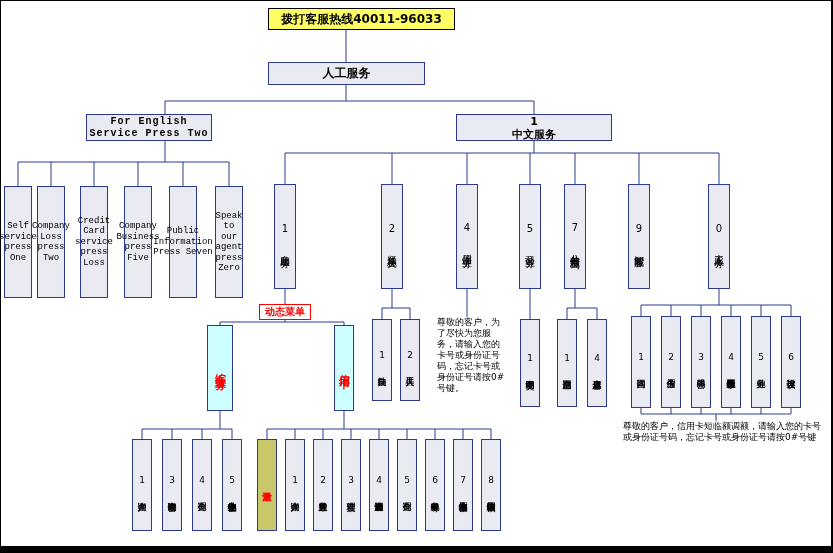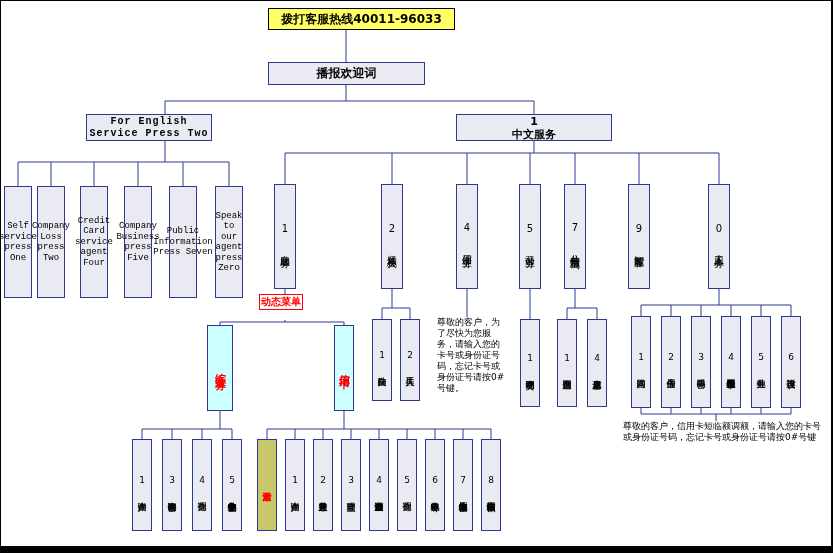--- a/index.html
+++ b/index.html
@@ -31,21 +31,21 @@
   .ebox{ top:185px; width:28px; height:112px;
          font-family:"Liberation Mono","DejaVu Sans Mono",monospace;
          font-size:9px; line-height:10.5px; padding:1px; }
   .e1{left:3px} .e2{left:36px} .e3{left:79px} .e4{left:123px} .e5{left:168px} .e6{left:214px}
 
   
   .vbox{ writing-mode:vertical-lr; text-orientation:upright; }
   .cbox{ top:183px; width:22px; height:105px; font-size:10px; line-height:11px; letter-spacing:1px; }
   .c1{left:273px} .c2{left:380px} .c3{left:455px} .c4{left:518px} .c5{left:563px} .c6{left:627px} .c7{left:707px}
 
-  .dyn-tag{ left:258px; top:293px; width:44px; height:16px; background:#fff;
+  .dyn-tag{ left:258px; top:303px; width:52px; height:16px; background:#fff;
             border:1px solid var(--red,#f00); color:var(--red,#f00);
             font-weight:bold; font-size:10px; }
 
   .cyan{ background:var(--cyan-fill,#ccffff); color:var(--red,#f00); font-weight:bold; }
   .zonghe{ left:206px; top:324px; width:26px; height:86px; font-size:11px; line-height:13px; letter-spacing:2px; }
   .xyk{ left:333px; top:324px; width:20px; height:86px; font-size:11px; line-height:13px; letter-spacing:2px; }
 
   .sbox{ width:20px; font-size:9px; line-height:10px; letter-spacing:0; }
   .jj{ top:318px; height:82px; } .jj1{left:371px} .jj2{left:399px}
   .gs1{ left:519px; top:318px; height:88px; }
@@ -74,28 +74,28 @@
              M466 288 V316
              M529 288 V318
              M574 288 V307 M566 307 H596 M566 307 V318 M596 307 V318
              M718 288 V304 M640 304 H790 M640 304 V315 M670 304 V315 M700 304 V315 M730 304 V315 M760 304 V315 M790 304 V315
              M640 407 V413 M670 407 V413 M700 407 V413 M730 407 V413 M760 407 V413 M790 407 V413 M640 413 H790 M715 413 V420
              M219 410 V428 M141 428 H231 M141 428 V438 M171 428 V438 M201 428 V438 M231 428 V438
              M343 410 V428 M266 428 H490 M266 428 V438 M294 428 V438 M322 428 V438 M350 428 V438 M378 428 V438 M406 428 V438 M434 428 V438 M462 428 V438 M490 428 V438"></path>
   </svg>
 
   <div class="node hnode hotline">拨打客服热线40011-96033</div>
-  <div class="node hnode welcome">播报欢迎词</div>
+  <div class="node hnode welcome">人工服务</div>
   <div class="node en-root">For English Service Press Two</div>
   <div class="node cn-root">1
 中文服务</div>
 
   <div class="node ebox e1">Self service press One</div>
   <div class="node ebox e2">Company Loss press Two</div>
-  <div class="node ebox e3">Credit Card service agent Four</div>
+  <div class="node ebox e3">Credit Card service press Loss</div>
   <div class="node ebox e4">Company Business press Five</div>
   <div class="node ebox e6">Speak to our agent press Zero</div>
   <div class="node ebox e5">Public Information Press Seven</div>
 
   <div class="node vbox cbox c1">1 自助服务</div>
   <div class="node vbox cbox c2">2 紧急挂失</div>
   <div class="node vbox cbox c3">4 信用卡业务</div>
   <div class="node vbox cbox c4">5 公司业务</div>
   <div class="node vbox cbox c5">7 公共信息查询</div>
   <div class="node vbox cbox c6">9 智能客服</div>

